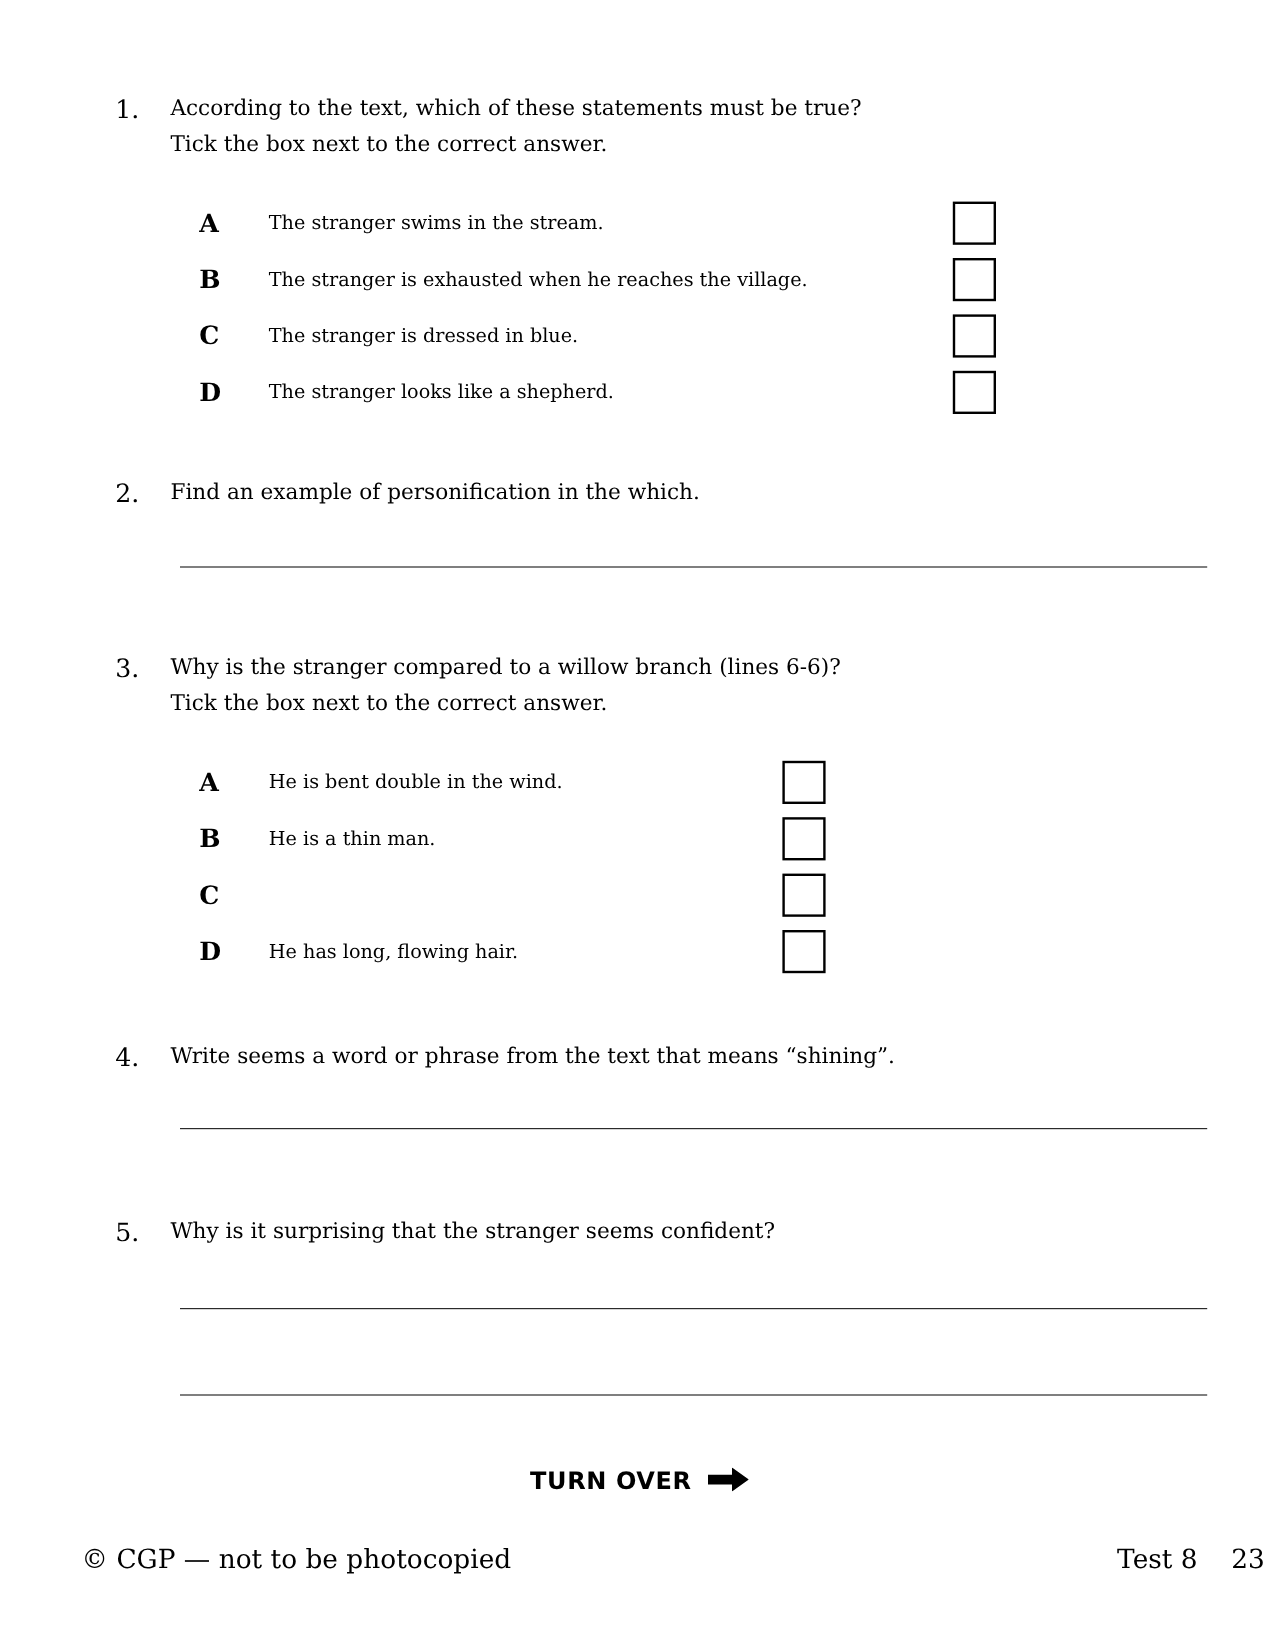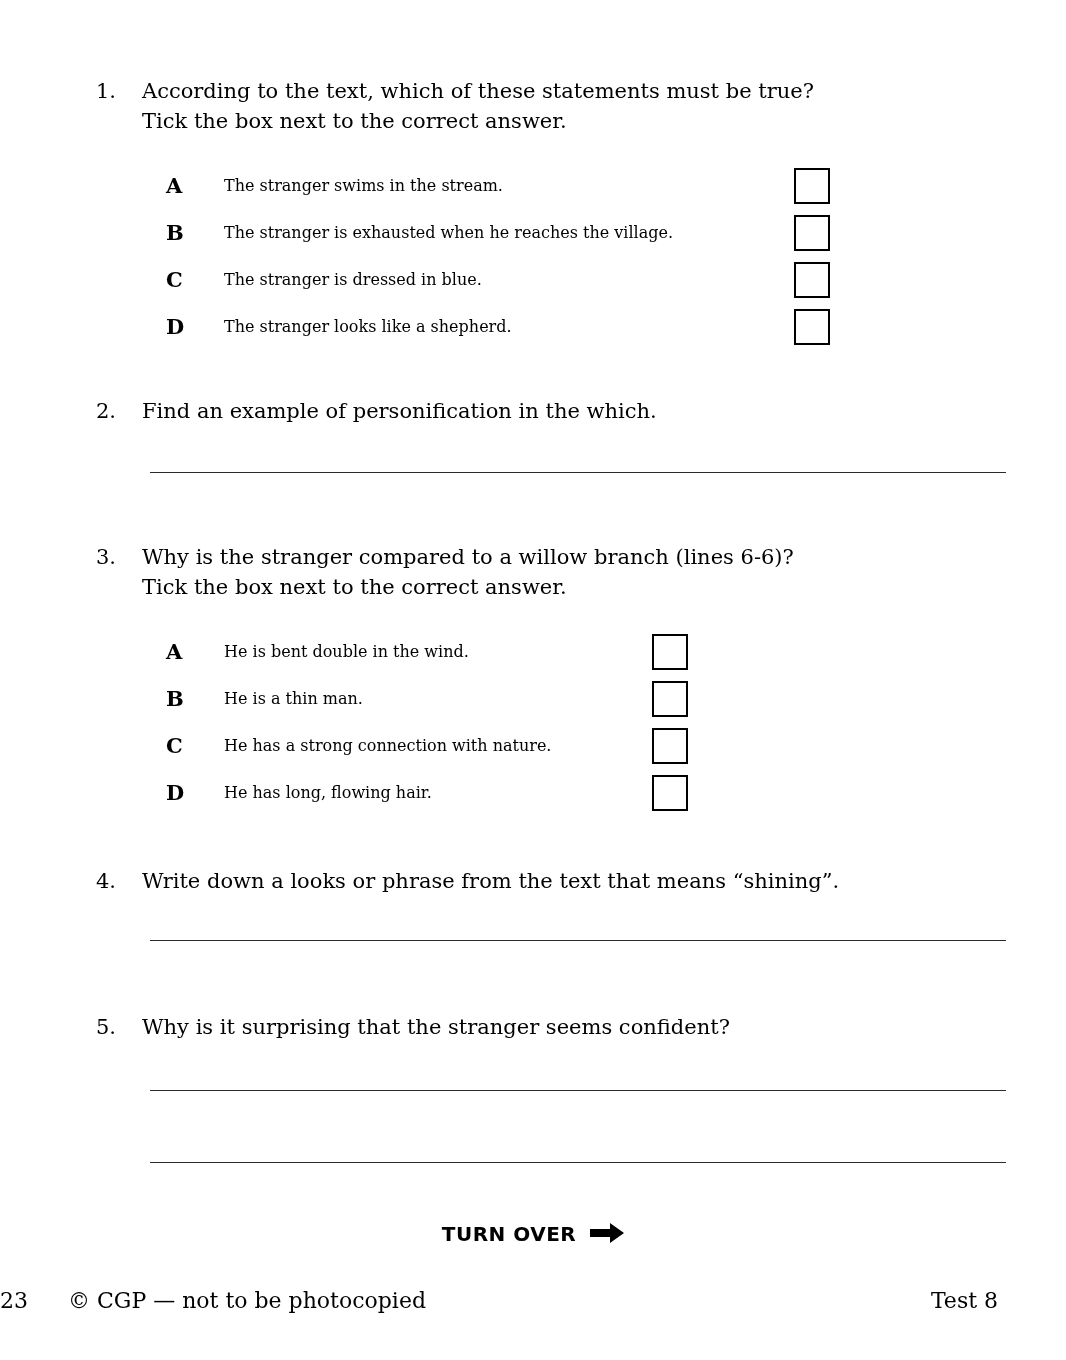--- a/index.html
+++ b/index.html
@@ -33,21 +33,21 @@
     display: flex;
     align-items: flex-start;
   }
   .q-num {
     width: 46px;
     flex: 0 0 46px;
     font-size: 21px;
     line-height: 30px;
   }
   .q-text {
-    font-size: 21px;
+    font-size: 18px;
     line-height: 30px;
     white-space: pre-line;
   }
 
   
   .options {
     margin-top: 26px;
   }
   .opt-row {
     display: flex;
@@ -114,23 +114,23 @@
     height: 30px;
     font-size: 22px;
   }
   .footer .left {
     position: absolute;
     left: 68px;
     top: 0;
   }
   .footer .center {
     position: absolute;
-    left: 0;
+    left: 12px;
     width: 1042px;
-    text-align: left;
+    text-align: right;
     top: 0;
   }
   .footer .right {
     position: absolute;
     right: 68px;
     top: 0;
   }
 </style>
 </head>
 <body>
@@ -199,39 +199,38 @@
       </div>
       <div class="opt-row">
         <div class="opt-letter">B</div>
         <div class="opt-label">He is a thin man.</div>
         <div class="opt-box-wrap">
             <div class="opt-box"></div>
           </div>
       </div>
       <div class="opt-row">
         <div class="opt-letter">C</div>
-        <div class="opt-label">He has a strong connection with nature.</div>
         <div class="opt-box-wrap">
             <div class="opt-box"></div>
           </div>
       </div>
       <div class="opt-row">
         <div class="opt-letter">D</div>
         <div class="opt-label">He has long, flowing hair.</div>
         <div class="opt-box-wrap">
             <div class="opt-box"></div>
           </div>
       </div>
     </div>
   </div>
 
   <div class="question" style="top:866px;">
     <div class="q-head">
       <div class="q-num">4.</div>
-      <div class="q-text">Write down a looks or phrase from the text that means “shining”.</div>
+      <div class="q-text">Write seems a word or phrase from the text that means “shining”.</div>
     </div>
   </div>
   <div class="answer-line" style="top:940px;"></div>
 
   <div class="question" style="top:1012px;">
     <div class="q-head">
       <div class="q-num">5.</div>
       <div class="q-text">Why is it surprising that the stranger seems confident?</div>
     </div>
   </div>

